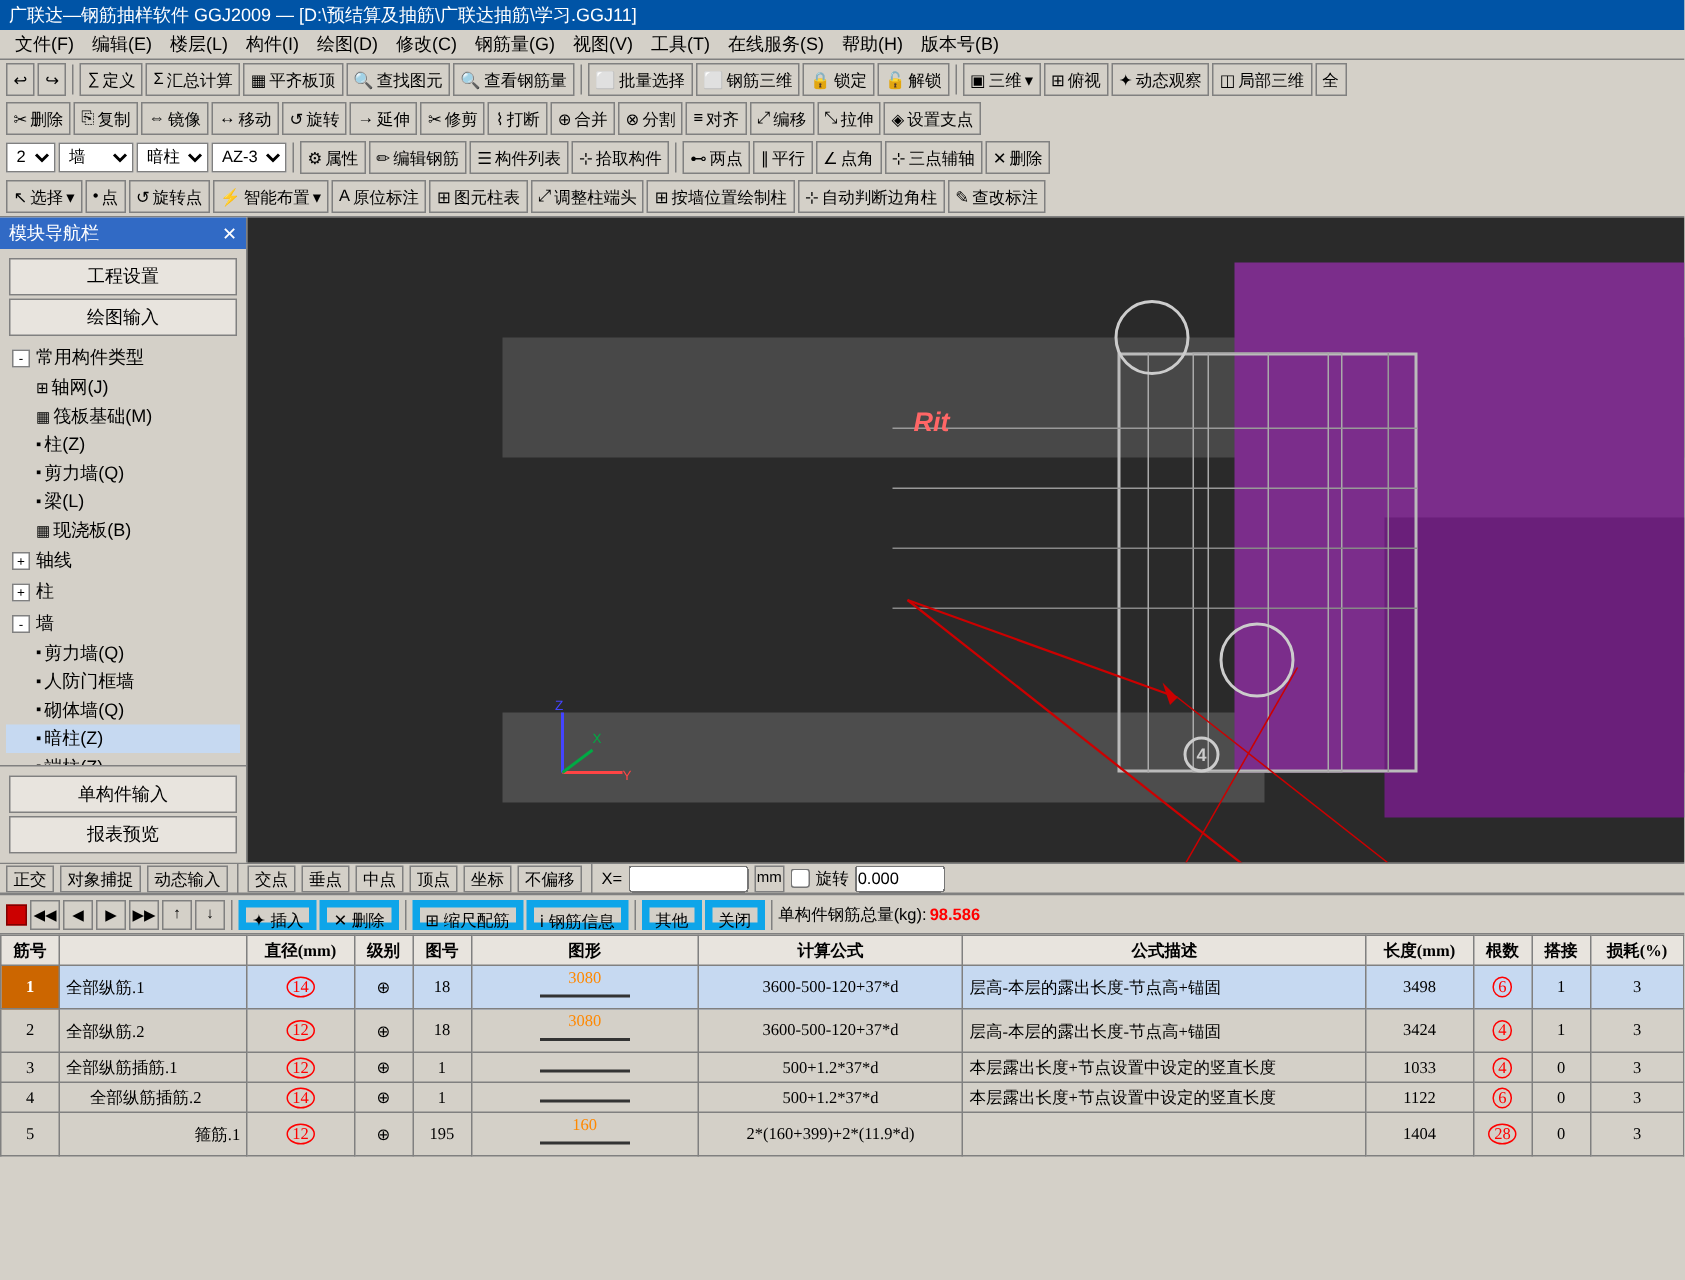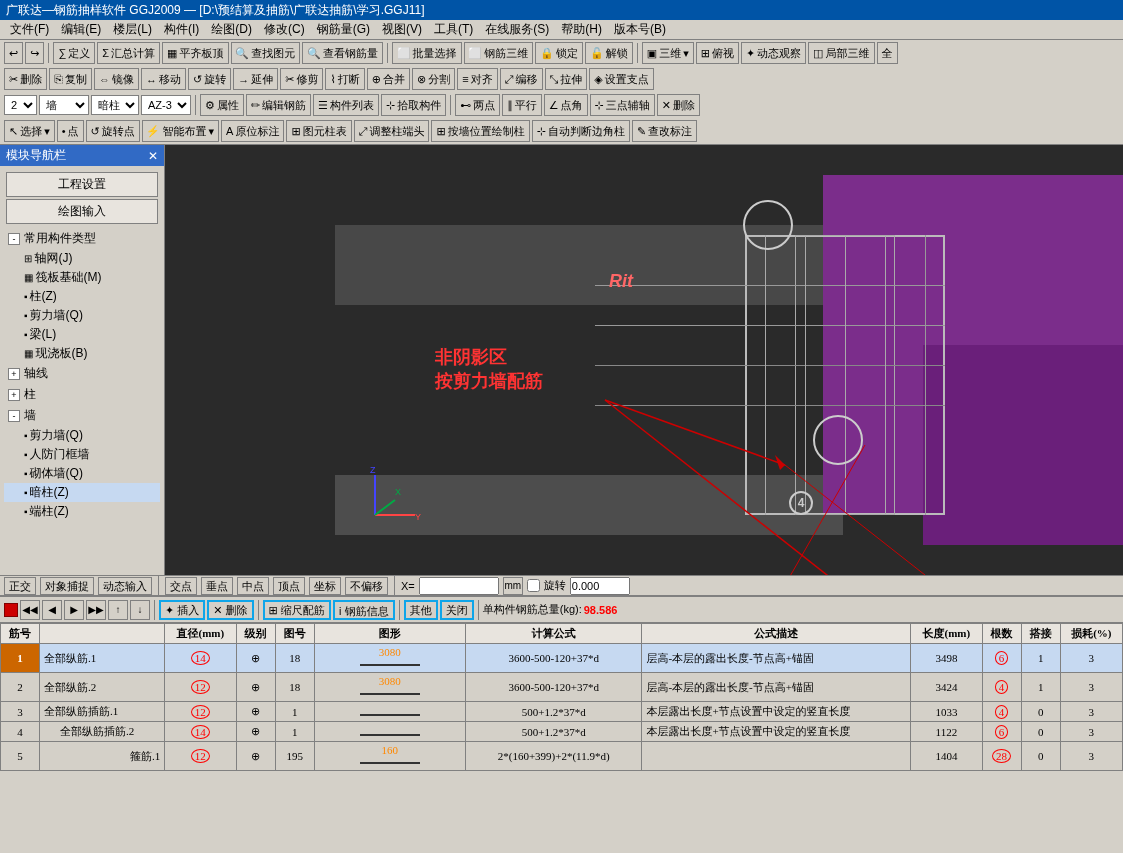--- a/index.html
+++ b/index.html
@@ -41,21 +41,21 @@
     .checkbox-row { display: flex; align-items: center; gap: 4px; padding: 1px 0; font-size: 12px; }
     .checkbox-row input[type=checkbox] { width: 12px; height: 12px; }
 
     
     #status-bar { background: #d4d0c8; height: 20px; display: flex; align-items: center; padding: 0 4px; border-top: 1px solid #808080; gap: 4px; font-size: 11px; }
     .status-btn { background: #d4d0c8; border: 1px solid #808080; padding: 1px 4px; font-size: 11px; cursor: pointer; height: 18px; }
 
     
     #bottom-panel { height: 205px; background: #d4d0c8; border-top: 2px solid #808080; }
     #bottom-toolbar { display: flex; align-items: center; padding: 2px 4px; gap: 2px; background: #d4d0c8; border-bottom: 1px solid #808080; height: 24px; }
-    .bottom-btn { background: #d4d0c8; border: 2px solid #0ea5e9; padding: 1px 4px; font-size: 11px; cursor: pointer; height: 20px; white-space: nowrap; }
+    .bottom-btn { background: #d4d0c8; border: 5px solid #0ea5e9; padding: 1px 4px; font-size: 11px; cursor: pointer; height: 20px; white-space: nowrap; }
 
     
     #rebar-table { width: 100%; border-collapse: collapse; font-size: 11px; }
     #rebar-table th { background: #e8e4de; border: 1px solid #808080; padding: 2px 4px; text-align: center; white-space: nowrap; }
     #rebar-table td { border: 1px solid #808080; padding: 2px 4px; text-align: center; white-space: nowrap; }
 
     
     .nav-btn { background: #d4d0c8; border: 1px solid #808080; width: 20px; height: 20px; display: inline-flex; align-items: center; justify-content: center; cursor: pointer; font-size: 10px; }
 
     .toolbar-label { font-size: 11px; white-space: nowrap; }
@@ -234,20 +234,24 @@
           <span style="font-size:10px;">▪</span>
           <span>暗柱(Z)</span>
         </div>
         <div class="sidebar-item">
           <span style="font-size:10px;">▪</span>
           <span>端柱(Z)</span>
         </div>
 
       </div>
     </div>
+    <div id="sidebar-bottom">
+      <div class="sidebar-eng">单构件输入</div>
+      <div class="sidebar-eng">报表预览</div>
+    </div>
   </div>
 
   <div id="canvas-area" style="position:relative; flex:1; background:#2a2a2a; overflow:hidden;">
 
 
     <div style="position:absolute; top:80px; left:170px; right:0; height:80px; background:#555; opacity:0.7;"></div>
     <div style="position:absolute; top:330px; left:170px; right:280px; height:60px; background:#666; opacity:0.6;"></div>
 
     <div style="position:absolute; top:30px; right:0; width:300px; height:340px; background:#7b2d8b;"></div>
     <div style="position:absolute; top:200px; right:0; width:200px; height:200px; background:#6a1f7a;"></div>
@@ -275,24 +279,20 @@
         <text x="50" y="55" fill="#ff4444" font-size="9">Y</text>
         <text x="30" y="30" fill="#00aa44" font-size="9">X</text>
       </svg>
     </div>
 
     <div style="position:absolute; bottom:60px; right:310px; width:24px; height:24px; border:2px solid #ccc; border-radius:50%; display:flex; align-items:center; justify-content:center; color:#ccc; font-size:12px; font-weight:bold;">4</div>
 
     <div style="position:absolute; top:55px; right:330px; width:50px; height:50px; border:2px solid #ccc; border-radius:50%;"></div>
     <div style="position:absolute; top:270px; right:260px; width:50px; height:50px; border:2px solid #ccc; border-radius:50%;"></div>
 
-    <div style="position:absolute; top:200px; left:270px; color:#ff3333; font-size:18px; font-weight:bold; z-index:5;">
-      <div>非阴影区</div>
-      <div>按剪力墙配筋</div>
-    </div>
 
     <svg style="position:absolute; top:0; left:0; width:100%; height:100%; pointer-events:none; z-index:4;">
 
       <line x1="440" y1="255" x2="620" y2="320" stroke="#cc0000" stroke-width="1.5"></line>
       <polygon points="620,320 610,310 615,325" fill="#cc0000"></polygon>
 
       <line x1="440" y1="255" x2="700" y2="460" stroke="#cc0000" stroke-width="1.5"></line>
 
       <line x1="620" y1="320" x2="760" y2="430" stroke="#cc0000" stroke-width="1"></line>
       <line x1="700" y1="300" x2="620" y2="440" stroke="#cc0000" stroke-width="1"></line>

